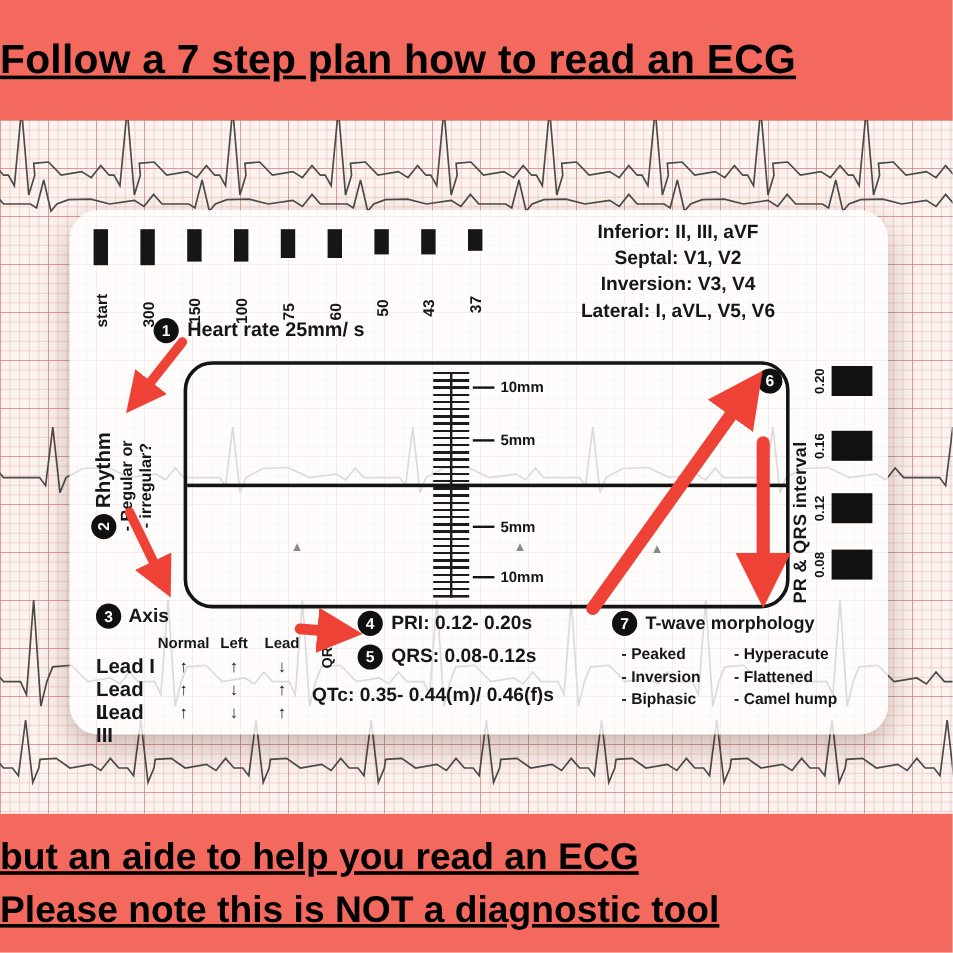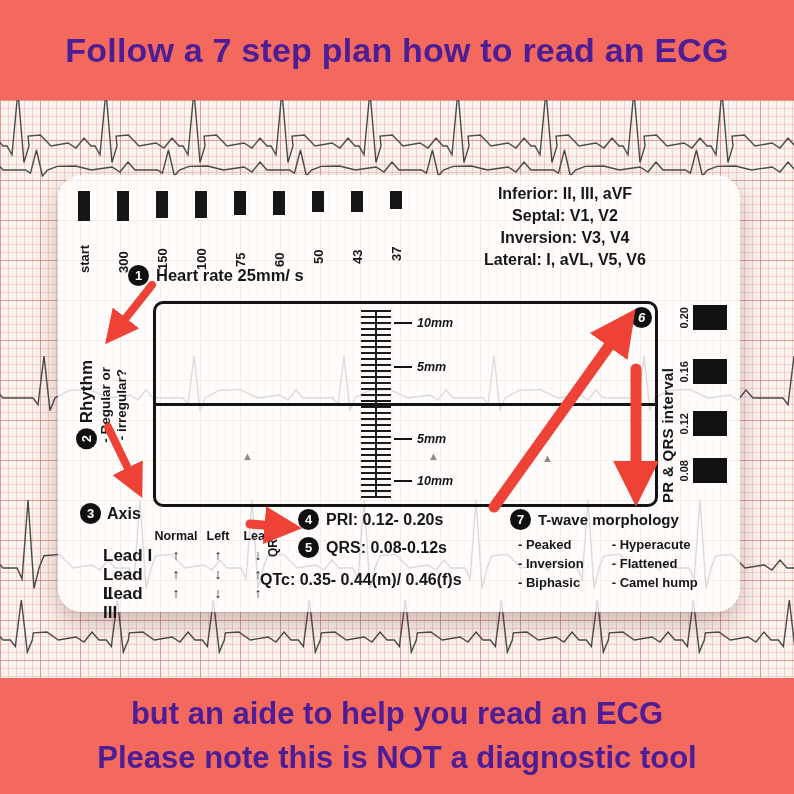--- a/index.html
+++ b/index.html
@@ -2,21 +2,21 @@
 <html style="--banner: #f4695e; --arrow: #ee4236;"><head>
 <meta charset="utf-8">
 <style>
   :root{ --banner:#f4695e; --arrow:#ee4236; }
   *{margin:0;padding:0;box-sizing:border-box;}
   html,body{width:794px;}
   body{font-family:"Liberation Sans",sans-serif;}
   .page{width:794px;height:794px;overflow:hidden;display:flex;flex-direction:column;}
 
   
-  .banner{background:var(--banner);color:#4c1d95;display:flex;flex-direction:column;align-items:center;justify-content:center;text-align:center;}
+  .banner{background:var(--banner);color:#000000;display:flex;flex-direction:column;align-items:flex-start;justify-content:center;text-align:center;text-decoration:underline;}
   .banner-top{height:100px;font-size:34px;font-weight:800;letter-spacing:.2px;}
   .banner-bottom{height:116px;font-size:31px;font-weight:800;line-height:1.42;}
 
   
   .photo{position:relative;height:578px;overflow:hidden;
     background-color:#fbf3ef;
     background-image:
       linear-gradient(to right, rgba(210,110,102,.55) 1px, transparent 1px),
       linear-gradient(to bottom, rgba(210,110,102,.55) 1px, transparent 1px),
       linear-gradient(to right, rgba(236,178,172,.55) 1px, transparent 1px),
@@ -55,21 +55,21 @@
   .step5{left:240px;top:362px;font-size:16px;}
   .qtc{position:absolute;left:202px;top:396px;font-size:16px;font-weight:bold;}
 
   
   .rhythm{position:absolute;left:18px;top:156px;height:148px;display:flex;gap:1px;align-items:center;}
   .rhy-title{font-size:17px;font-weight:bold;display:flex;align-items:center;gap:5px;}
   .rhy-line{font-size:13.5px;font-weight:bold;}
 
   
   .window{position:absolute;left:95px;top:126px;width:505px;height:206px;
-    border:3.5px solid #141414;border-radius:10px;font-style:italic;}
+    border:3.5px solid #141414;border-radius:24px;}
   .midline{position:absolute;left:0;right:0;top:50%;height:2.5px;margin-top:-1px;background:#141414;}
   .comb{position:absolute;left:205px;top:6px;bottom:6px;width:30px;
     background:repeating-linear-gradient(to bottom,#1c1c1c 0 2px,transparent 2px 6px);}
   .comb .spine{position:absolute;left:50%;top:0;bottom:0;width:2px;margin-left:-1px;background:#1c1c1c;}
   .wt{position:absolute;left:238px;display:flex;align-items:center;font-size:12.5px;font-weight:bold;}
   .wline{display:inline-block;width:18px;height:2px;background:#141414;margin-right:5px;}
   .wt1{top:12px}.wt2{top:56px}.wt3{top:128px}.wt4{top:170px}
   .tri{position:absolute;color:#8a8a8a;font-size:11px;}
   .tri1{left:86px;top:146px}.tri2{left:272px;top:146px}.tri3{left:386px;top:148px}
   .six{position:absolute;right:3px;top:3px;}
@@ -77,21 +77,21 @@
   
   .prqrs{position:absolute;left:601px;top:132px;height:196px;font-size:15px;font-weight:bold;letter-spacing:.3px;}
   .mark{position:absolute;left:620px;display:flex;align-items:center;gap:3px;}
   .mlbl{font-size:11px;font-weight:bold;}
   .msq{width:34px;height:25px;background:#111;}
   .mk1{top:130px}.mk2{top:184px}.mk3{top:236px}.mk4{top:283px}
 
   
   .axis{position:absolute;left:22px;top:328px;width:206px;}
   .axis-title{display:flex;align-items:center;gap:6px;font-size:16px;font-weight:bold;}
-  .axis-grid{display:grid;grid-template-columns:50px 46px 38px 42px;margin-top:3px;margin-left:23px;}
+  .axis-grid{display:grid;grid-template-columns:50px 46px 38px 42px;margin-top:3px;}
   .axis-grid span{height:19px;line-height:19px;}
   .ahdr{font-size:12.5px;font-weight:bold;text-align:center;}
   .alead{font-size:17px;font-weight:bold;}
   .aarr{font-size:14px;font-weight:bold;text-align:center;}
   .qrs{position:absolute;right:6px;top:28px;font-size:12px;font-weight:bold;}
 
   
   .step7{position:absolute;left:452px;top:334px;}
   .t-head{display:flex;align-items:center;gap:7px;font-size:15px;font-weight:bold;}
   .t-cols{display:flex;gap:28px;margin-top:5px;margin-left:8px;}

